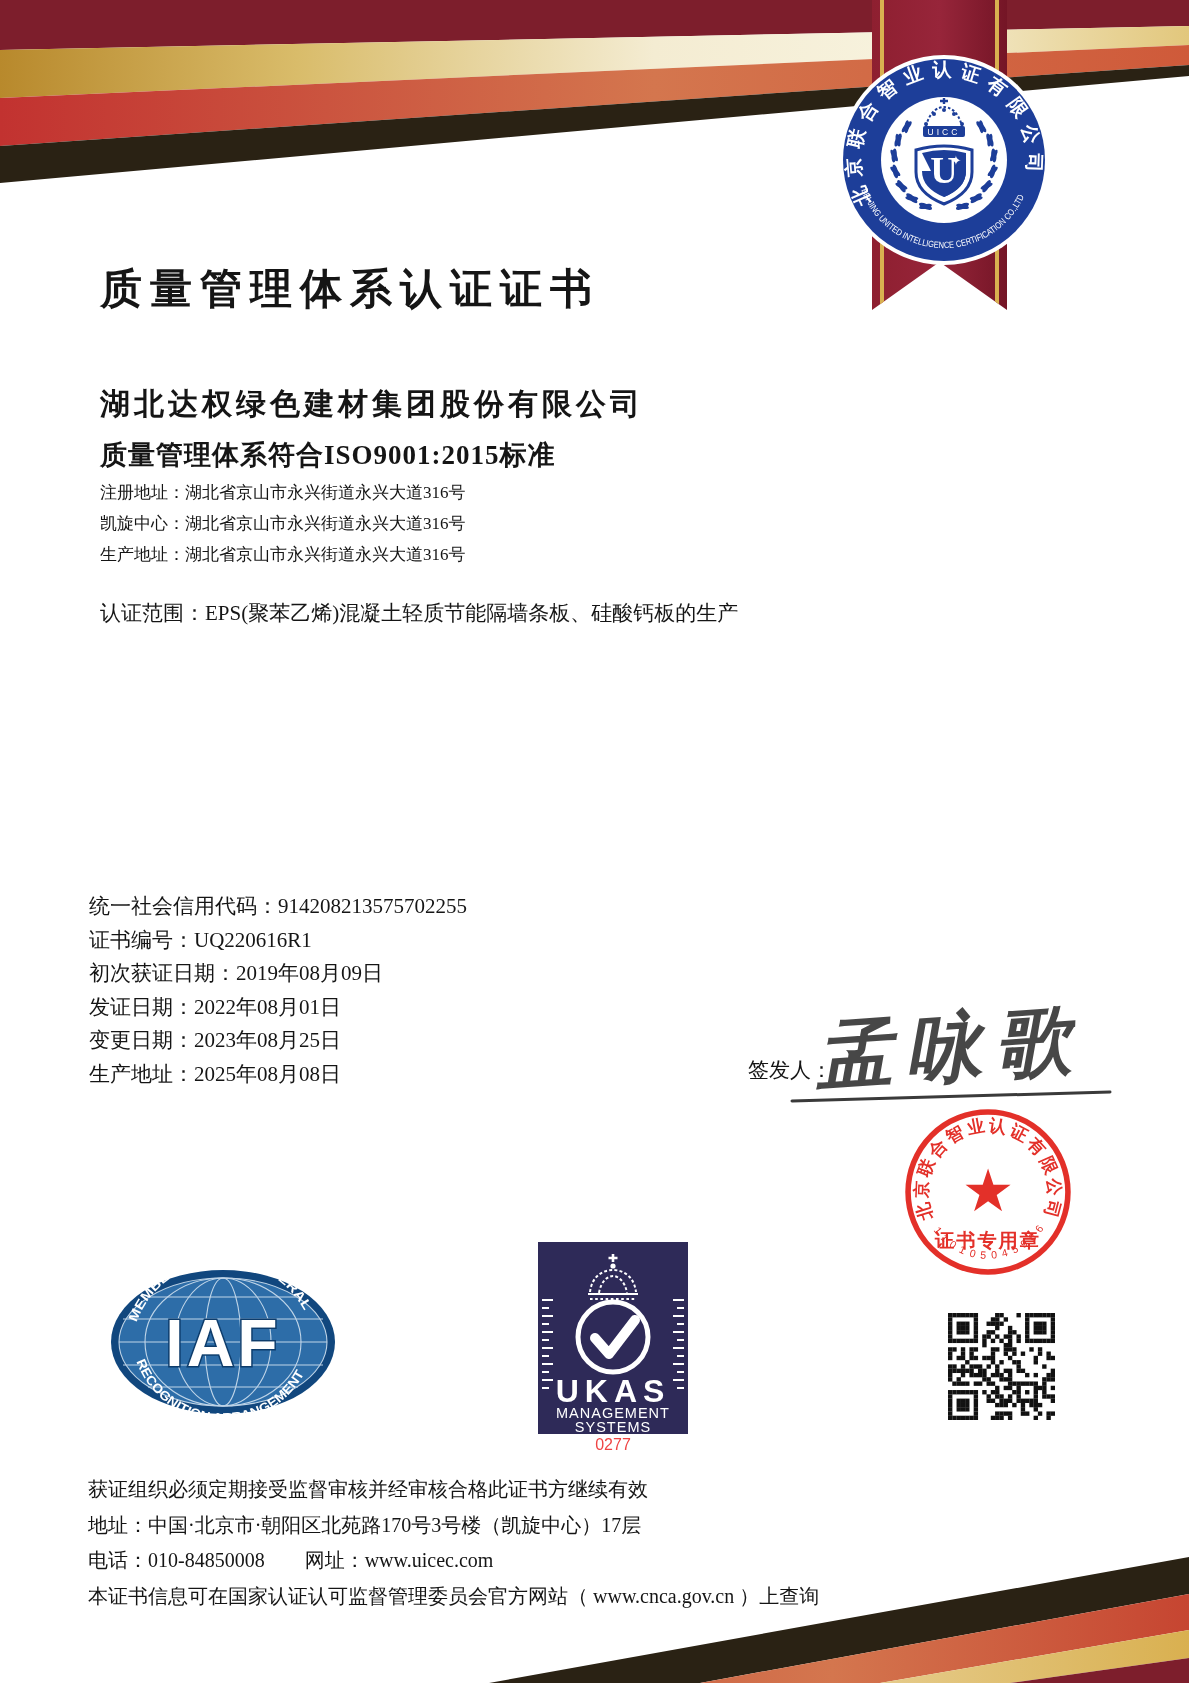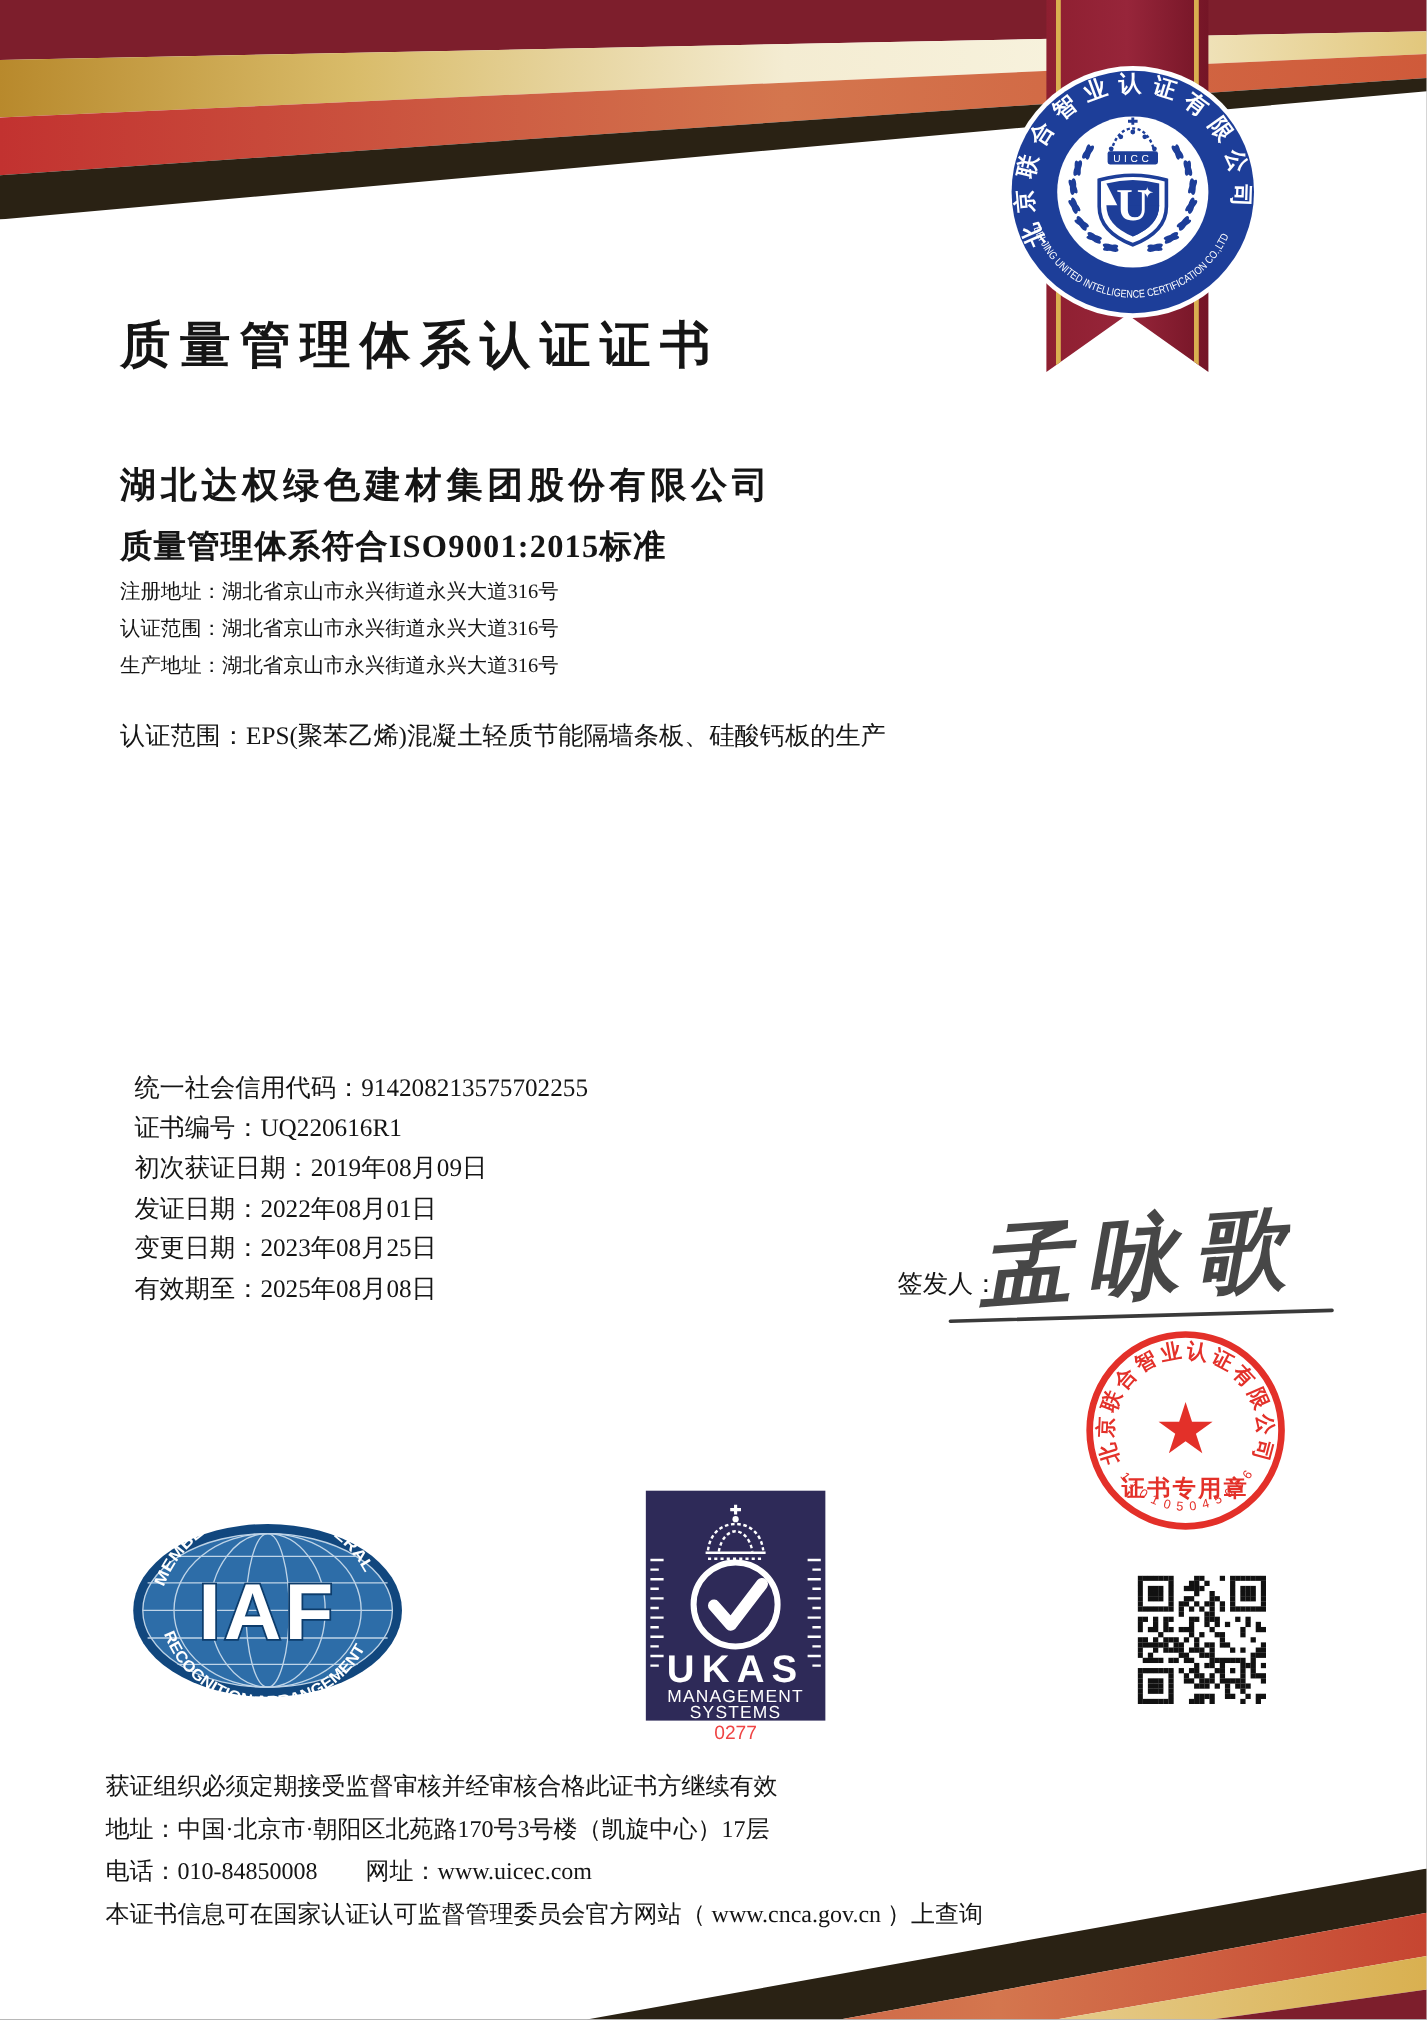--- a/index.html
+++ b/index.html
@@ -19,21 +19,21 @@
   .bb1{background:#2a2214;clip-path:polygon(489px 203px,1189px 77px,1189px 114px,700px 203px);}
   .bb2{background:linear-gradient(90deg,#b72d2b,#d4764e 70%,#c64531);clip-path:polygon(700px 203px,1189px 114px,1189px 150px,880px 203px);}
   .bb3{background:linear-gradient(90deg,#e9dcb0,#f6efd7 40%,#d9b050);clip-path:polygon(880px 203px,1189px 150px,1189px 178px,1010px 203px);}
   .bb4{background:#7d1e2c;clip-path:polygon(1010px 203px,1189px 178px,1189px 203px);}
   
   .title{left:100px;top:263px;font-size:42px;font-weight:bold;letter-spacing:8px;line-height:1.25;text-align:right;}
   .company{left:100px;top:384px;font-size:30px;font-weight:bold;letter-spacing:4px;}
   .standard{left:100px;top:437px;font-size:27px;font-weight:bold;letter-spacing:1px;}
   .addr{left:100px;top:477px;font-size:17px;line-height:31px;}
   .scope{left:100px;top:599px;font-size:21px;}
-  .info{left:112px;top:890px;font-size:21px;line-height:33.5px;}
+  .info{left:89px;top:890px;font-size:21px;line-height:33.5px;}
   .issuer{left:748px;top:1056px;font-size:21px;}
   .footer{left:88px;top:1472px;font-size:20px;line-height:35.5px;}
   .ukasnum{left:563px;top:1436px;width:100px;text-align:center;font-size:16px;color:#ef4444;
            font-family:"Liberation Sans",sans-serif;}
   svg text{user-select:none;}
   .stamp{mix-blend-mode:multiply;opacity:.95;}
 </style>
 </head>
 <body>
 
@@ -132,33 +132,33 @@
         <ellipse cx="143.3" cy="72.7" rx="6.5" ry="2.3" fill="#1d3e99" transform="rotate(-96.8 143.3 72.7)"></ellipse>
       </g>
   </svg>
 
   <div class="abs title">质量管理体系认证证书</div>
   <div class="abs company">湖北达权绿色建材集团股份有限公司</div>
   <div class="abs standard">质量管理体系符合ISO9001:2015标准</div>
 
   <div class="abs addr">
     <div>注册地址：湖北省京山市永兴街道永兴大道316号</div>
-    <div>认证范围：湖北省京山市永兴街道永兴大道316号</div>
+    <div>凯旋中心：湖北省京山市永兴街道永兴大道316号</div>
     <div>生产地址：湖北省京山市永兴街道永兴大道316号</div>
   </div>
 
   <div class="abs scope">认证范围：EPS(聚苯乙烯)混凝土轻质节能隔墙条板、硅酸钙板的生产</div>
 
   <div class="abs info">
     <div>统一社会信用代码：914208213575702255</div>
     <div>证书编号：UQ220616R1</div>
     <div>初次获证日期：2019年08月09日</div>
     <div>发证日期：2022年08月01日</div>
     <div>变更日期：2023年08月25日</div>
-    <div>有效期至：2025年08月08日</div>
+    <div>生产地址：2025年08月08日</div>
   </div>
 
   <div class="abs issuer">签发人：</div>
 
   <svg class="abs" style="left:778px;top:982px;" width="344" height="132" viewBox="0 0 344 132">
     <text x="172" y="92" text-anchor="middle" font-size="76" font-weight="bold" font-style="italic" fill="#2e2e2e" letter-spacing="14" font-family="Liberation Serif,serif" opacity="0.88" transform="rotate(-4 172 66)">孟咏歌</text>
     <path d="M 14 119 L 332 110" stroke="#3a3a3a" stroke-width="3" stroke-linecap="round" fill="none"></path>
   </svg>
 
   <svg class="abs stamp" style="left:903px;top:1107px;" width="170" height="170" viewBox="0 0 168 168">

